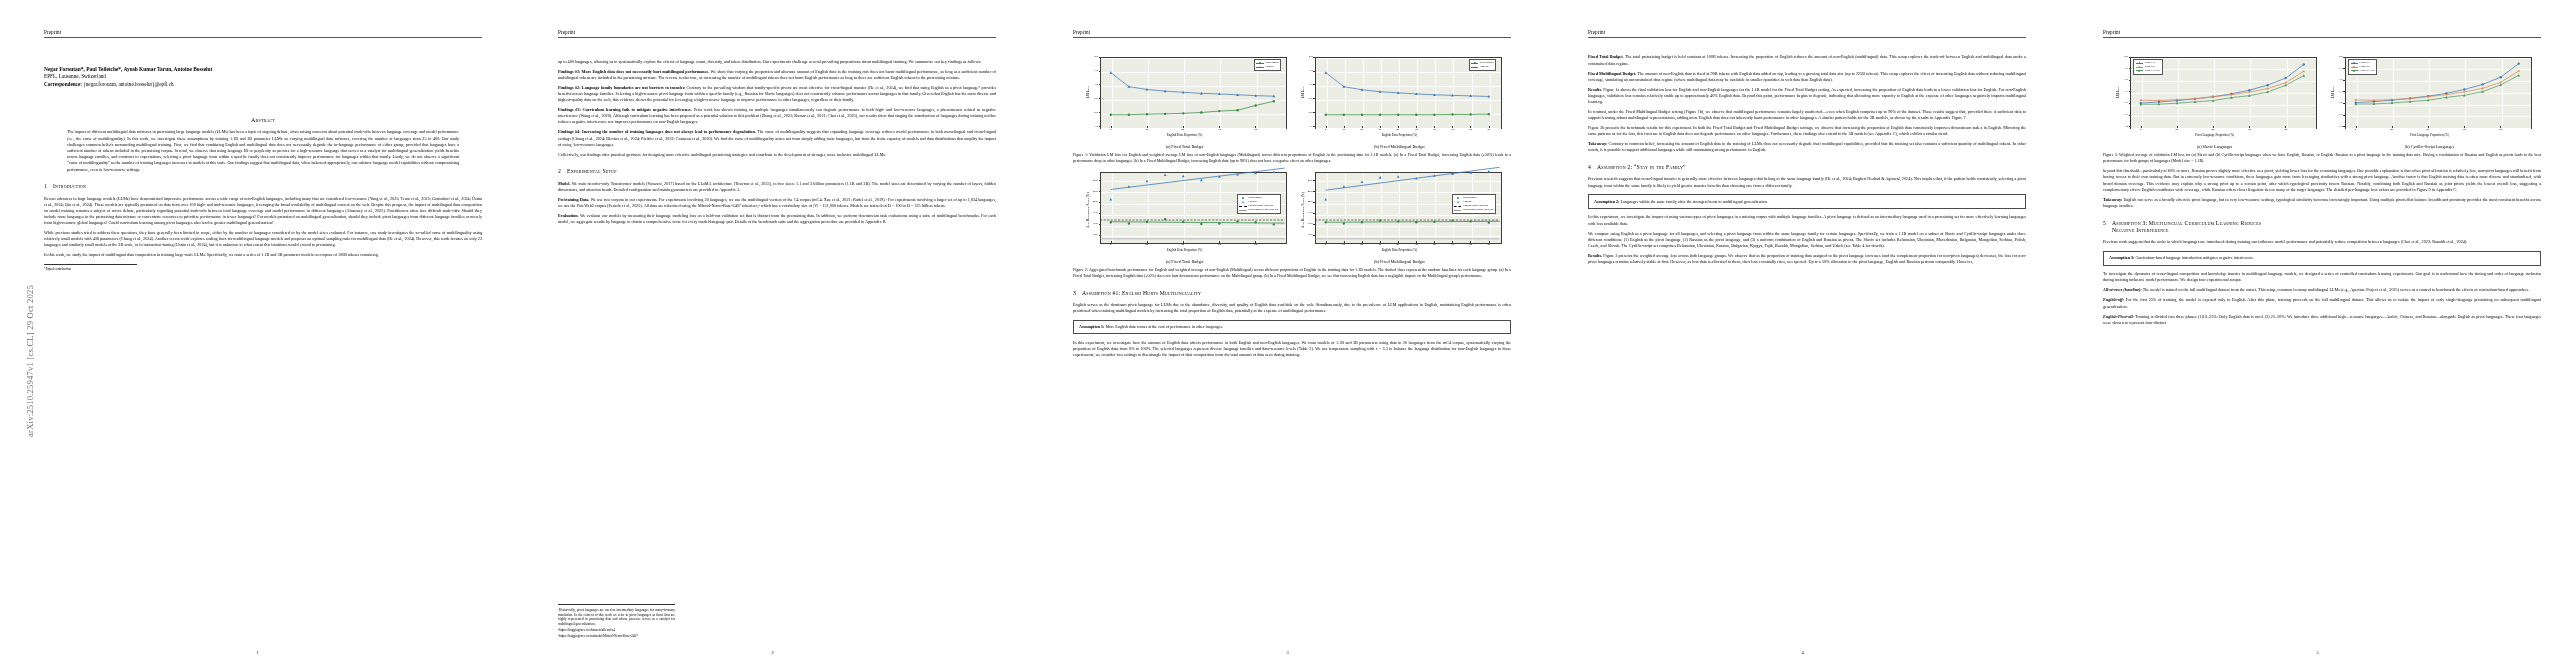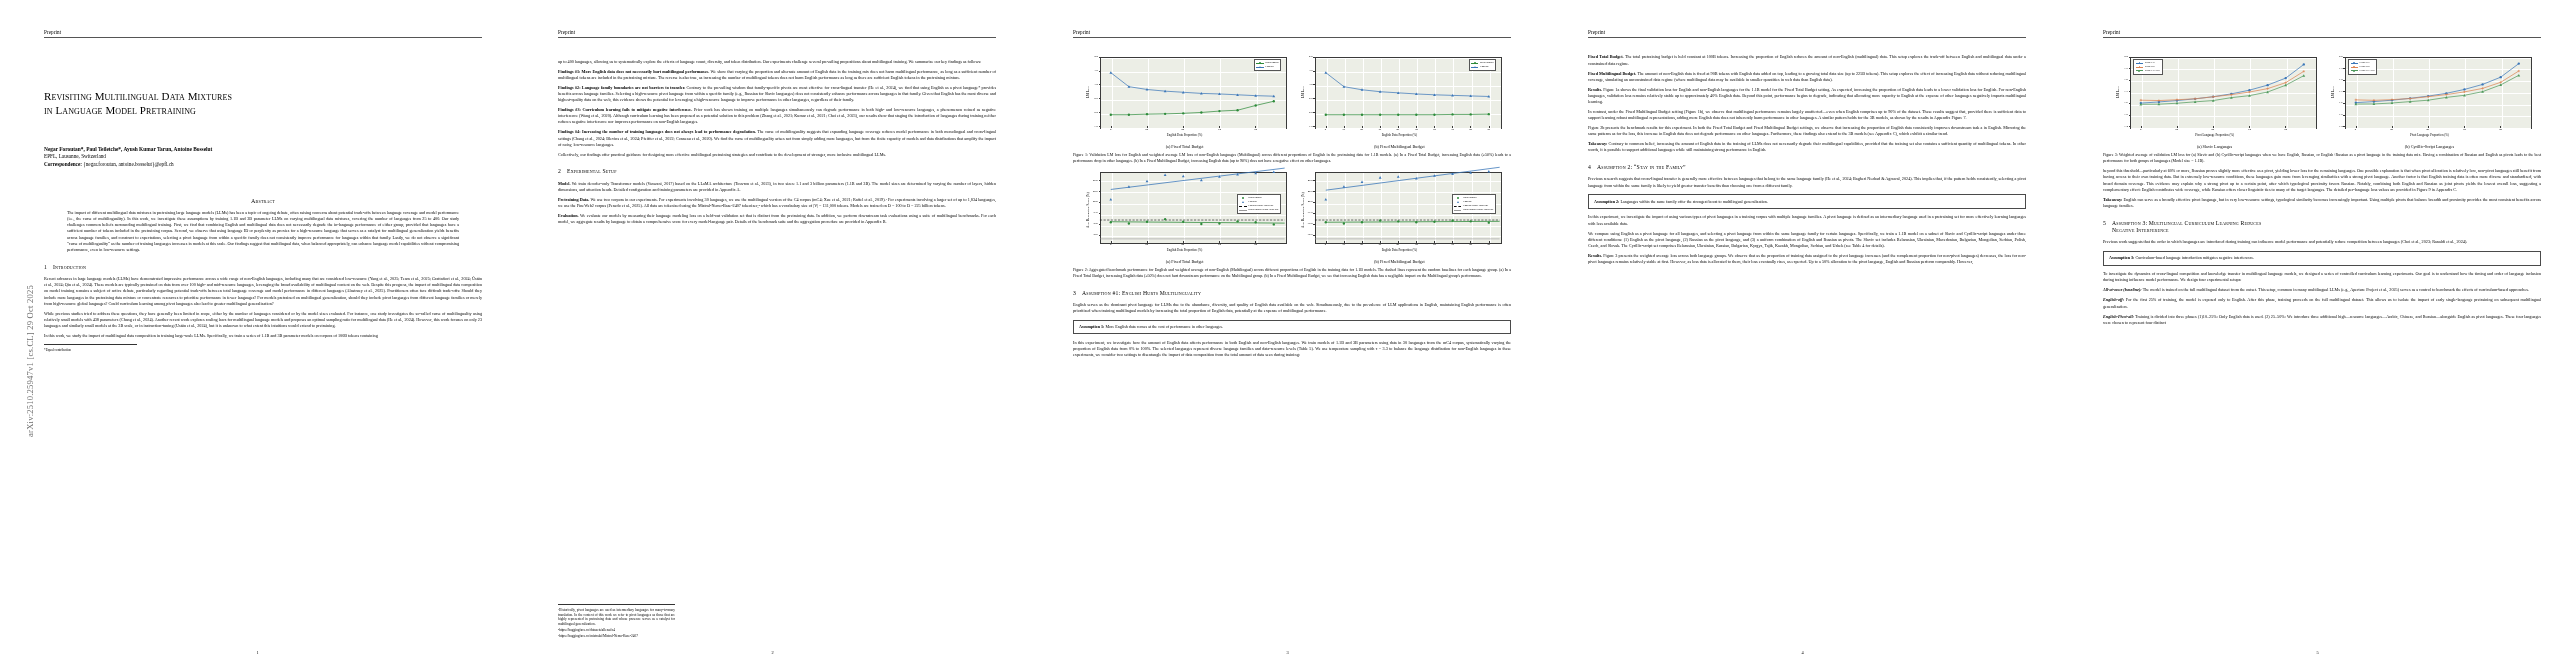--- a/index.html
+++ b/index.html
@@ -172,24 +172,20 @@
 <div class="deck">
 
   <div class="page p1">
     <div class="arxiv-rail">
       <span>arXiv:2510.25947v1  [cs.CL]  29 Oct 2025</span>
     </div>
     <div class="sheet">
       <div class="runhead">Preprint</div>
       <div class="rule"></div>
 
-      <div class="title">
-        <div>Revisiting Multilingual Data Mixtures</div>
-        <div>in Language Model Pretraining</div>
-      </div>
 
       <div class="authors">
         <div class="names">Negar Foroutan*, Paul Teiletche*, Ayush Kumar Tarun, Antoine Bosselut</div>
         <div class="aff">EPFL, Lausanne, Switzerland</div>
         <div class="corr">
           <b>Correspondence:</b>
           <span>{negar.foroutan, antoine.bosselut}@epfl.ch</span>
         </div>
       </div>
 

